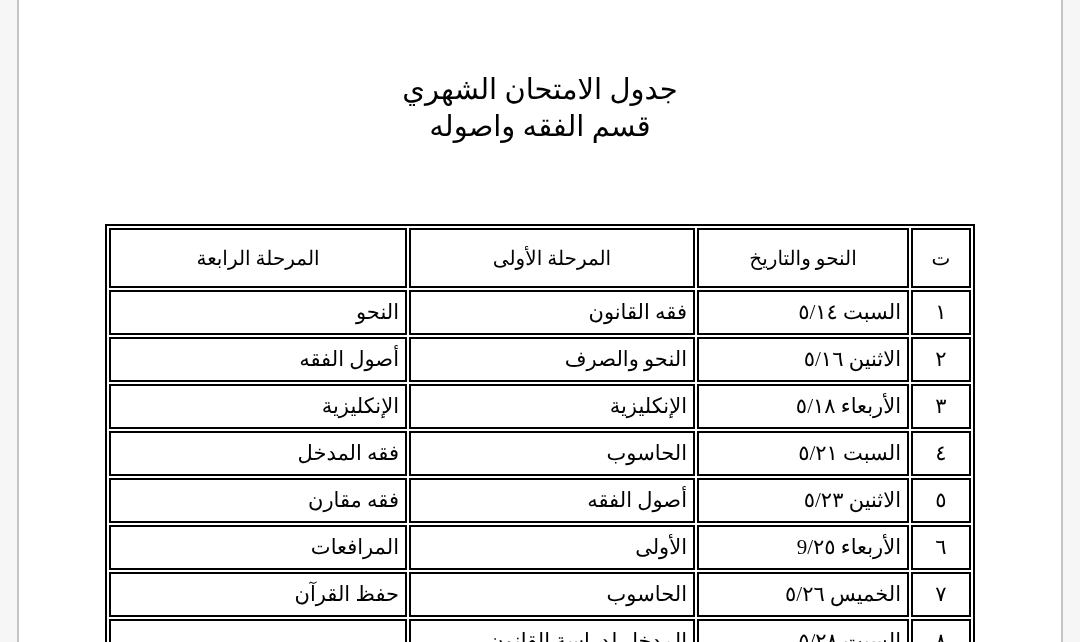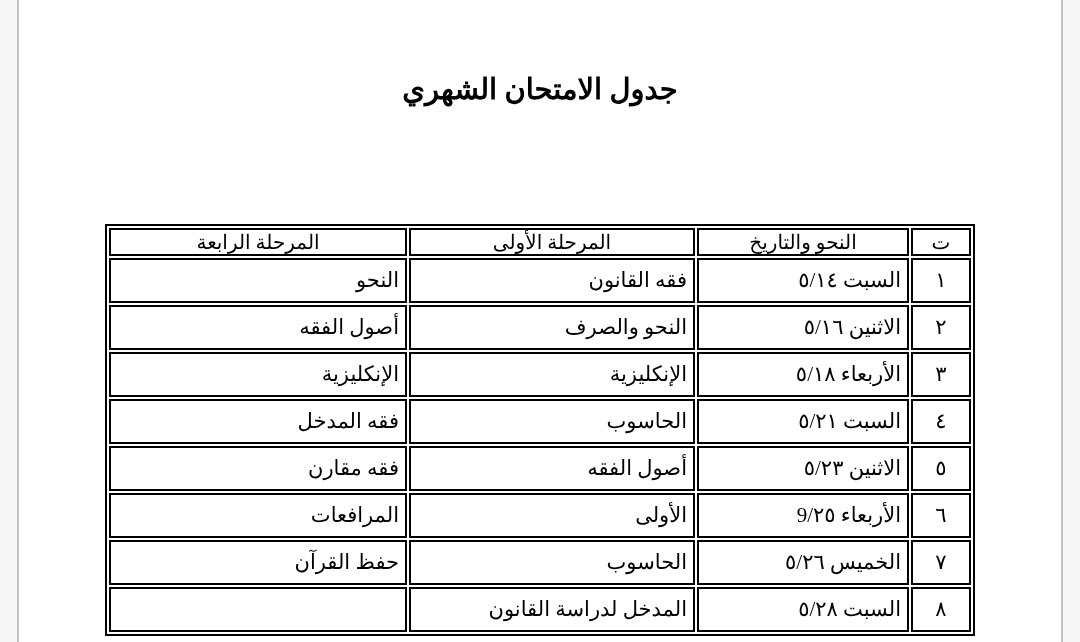--- a/index.html
+++ b/index.html
@@ -23,21 +23,21 @@
     left:17px;top:0;
     width:1046px;height:642px;
     background:var(--page-bg);
     border-left:2px solid var(--page-edge);
     border-right:2px solid var(--page-edge);
   }
   .title-block{
     position:absolute;
     top:71px;left:0;right:0;
     text-align:center;
-    font-weight:bold;
+    font-weight:normal;
     font-size:29px;
     line-height:37px;
   }
   table.exam-table{
     position:absolute;
     top:224px;left:86px;
     border-collapse:separate;
     border-spacing:2px;
     border:2px solid var(--ink);
     table-layout:fixed;
@@ -50,35 +50,36 @@
     vertical-align:middle;
     text-align:right;
     padding:8px 6px;
     overflow:hidden;
     white-space:nowrap;
   }
   table.exam-table thead td{
     height:20px;
     font-size:20px;
     text-align:center;
-    padding:0 2px;
+    padding:16px 2px;
   }
   table.exam-table td.c{text-align:center;padding:0 2px;}
   col.col-no{width:60px;}
   col.col-date{width:212px;}
   col.col-stage1{width:286px;}
   col.col-stage4{width:298px;}
 </style>
 </head>
 <body>
 
 <div class="page" dir="rtl">
 
   <div class="title-block">
     <div class="title-line">جدول الامتحان الشهري</div>
+    <div class="title-line">قسم الفقه واصوله</div>
   </div>
 
   <table class="exam-table">
     <colgroup>
       <col class="col-no">
       <col class="col-date">
       <col class="col-stage1">
       <col class="col-stage4">
     </colgroup>
     <thead>

